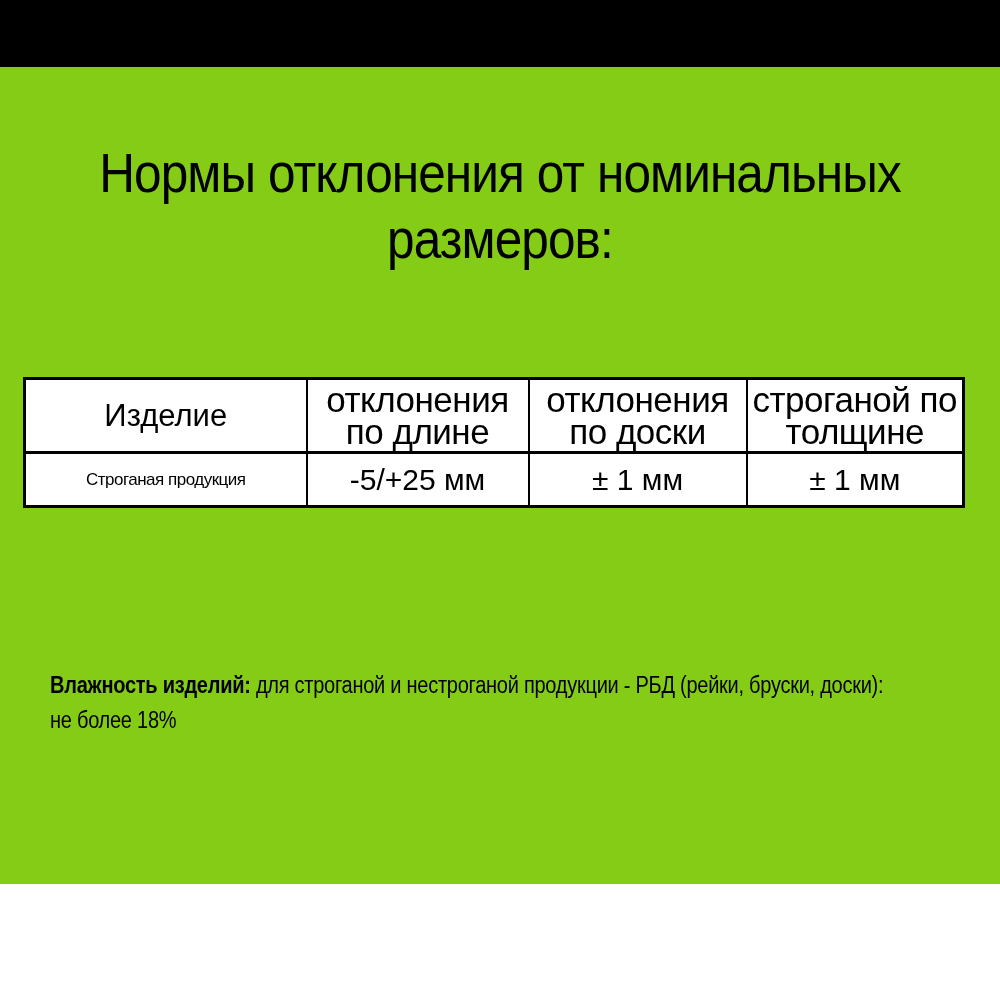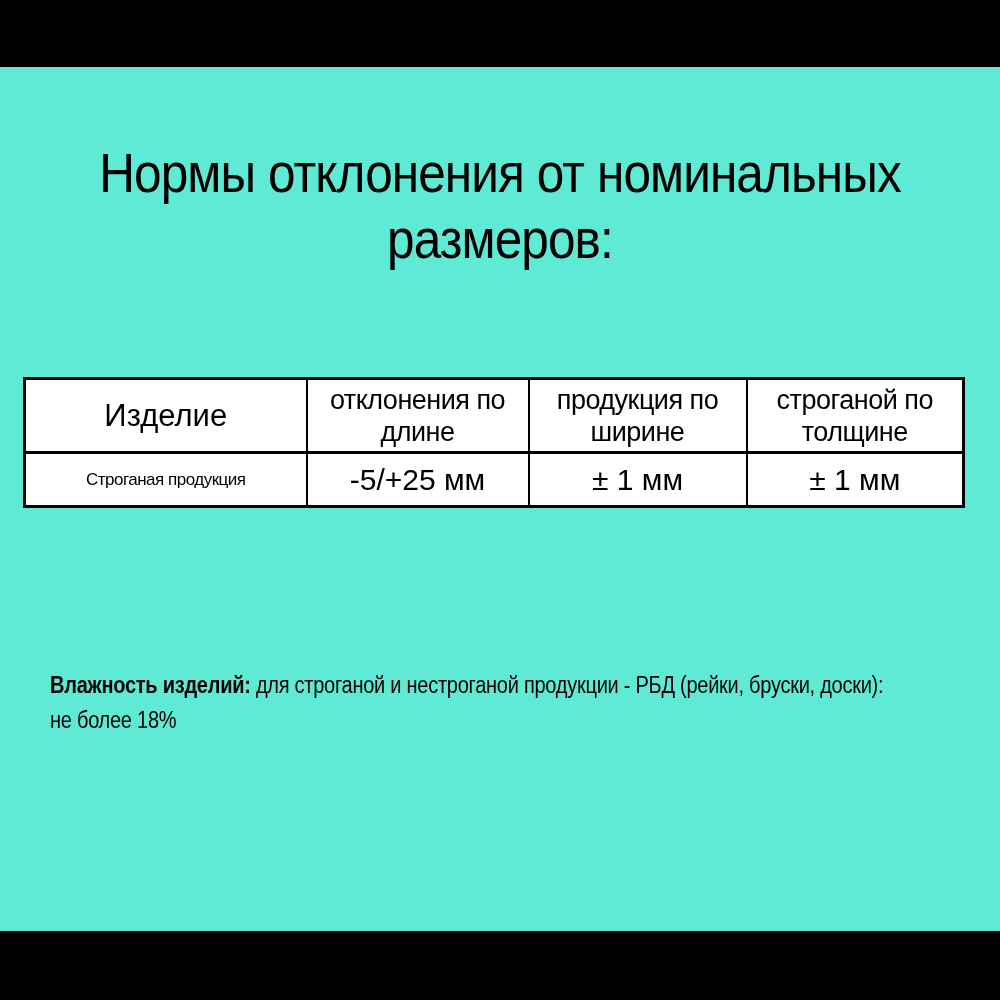--- a/index.html
+++ b/index.html
@@ -2,22 +2,22 @@
 <html><head>
 <meta charset="utf-8">
 <style>
   html, body {
     margin: 0;
     padding: 0;
   }
   .canvas {
     position: relative;
     width: 1000px;
-    height: 1000px;
-    background: #5eead4;
+    height: 884px;
+    background: #84cc16;
     overflow: hidden;
     font-family: "Liberation Sans", sans-serif;
     color: #000000;
   }
   .letterbox {
     position: absolute;
     left: 0;
     width: 1000px;
     background: #000000;
   }
@@ -55,21 +55,21 @@
   .spec-table col.c3 { width: 218px; }
   .spec-table col.c4 { width: 217px; }
   .spec-table th, .spec-table td {
     border: 2px solid #000000;
     padding: 0;
     vertical-align: middle;
     background: #ffffff;
   }
   .spec-table th {
     font-weight: 400;
-    font-size: 27px;
+    font-size: 35px;
     line-height: 32px;
     height: 71px;
     letter-spacing: -0.5px;
     border-bottom-width: 3px;
   }
   .spec-table th.h-product {
     font-size: 31px;
     letter-spacing: 0;
     margin-left: 48px;
   }
@@ -115,21 +115,21 @@
     <colgroup>
       <col class="c1">
         <col class="c2">
         <col class="c3">
         <col class="c4">
     </colgroup>
     <thead>
       <tr>
         <th class="h-product">Изделие</th>
         <th>отклонения по длине</th>
-        <th>продукция по ширине</th>
+        <th>отклонения по доски</th>
         <th>строганой по толщине</th>
       </tr>
     </thead>
     <tbody>
       <tr>
         <td class="product">Строганая продукция</td>
         <td class="value">-5/+25 мм</td>
         <td class="value">± 1 мм</td>
         <td class="value">± 1 мм</td>
       </tr>

